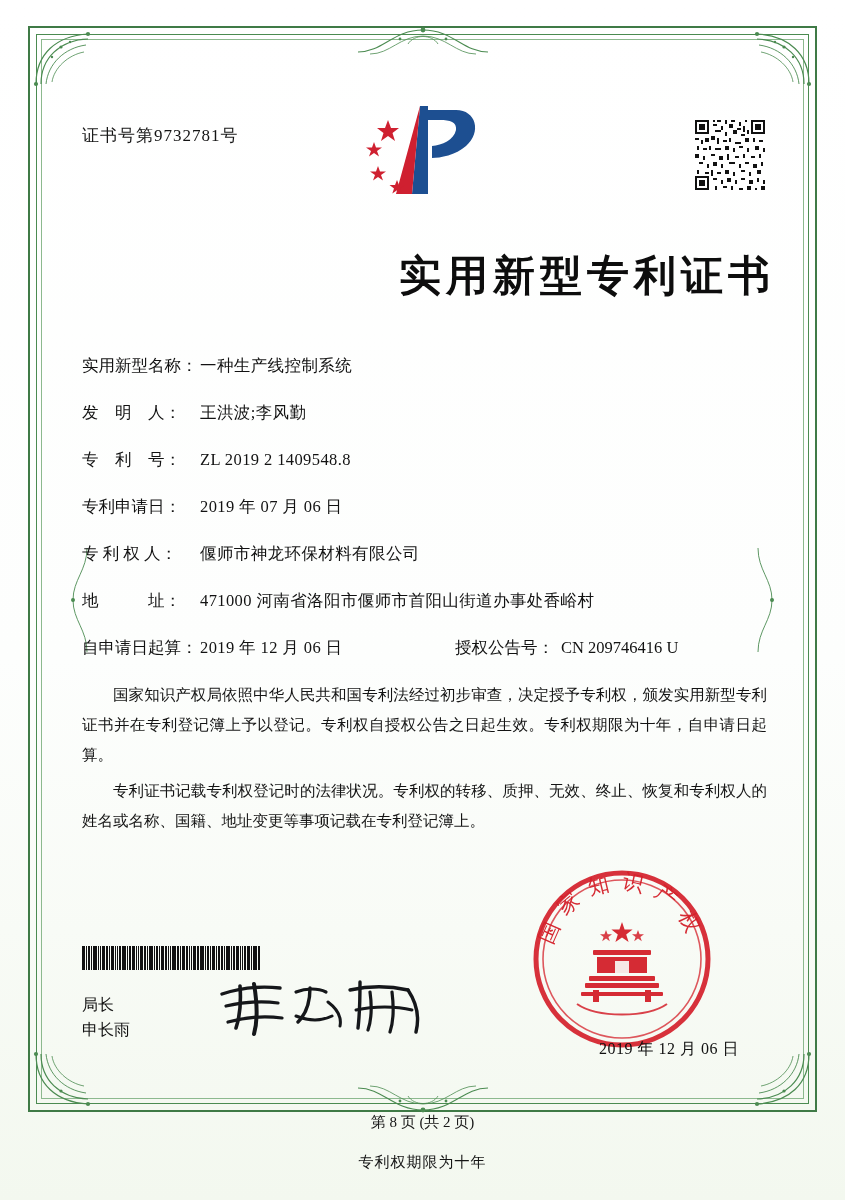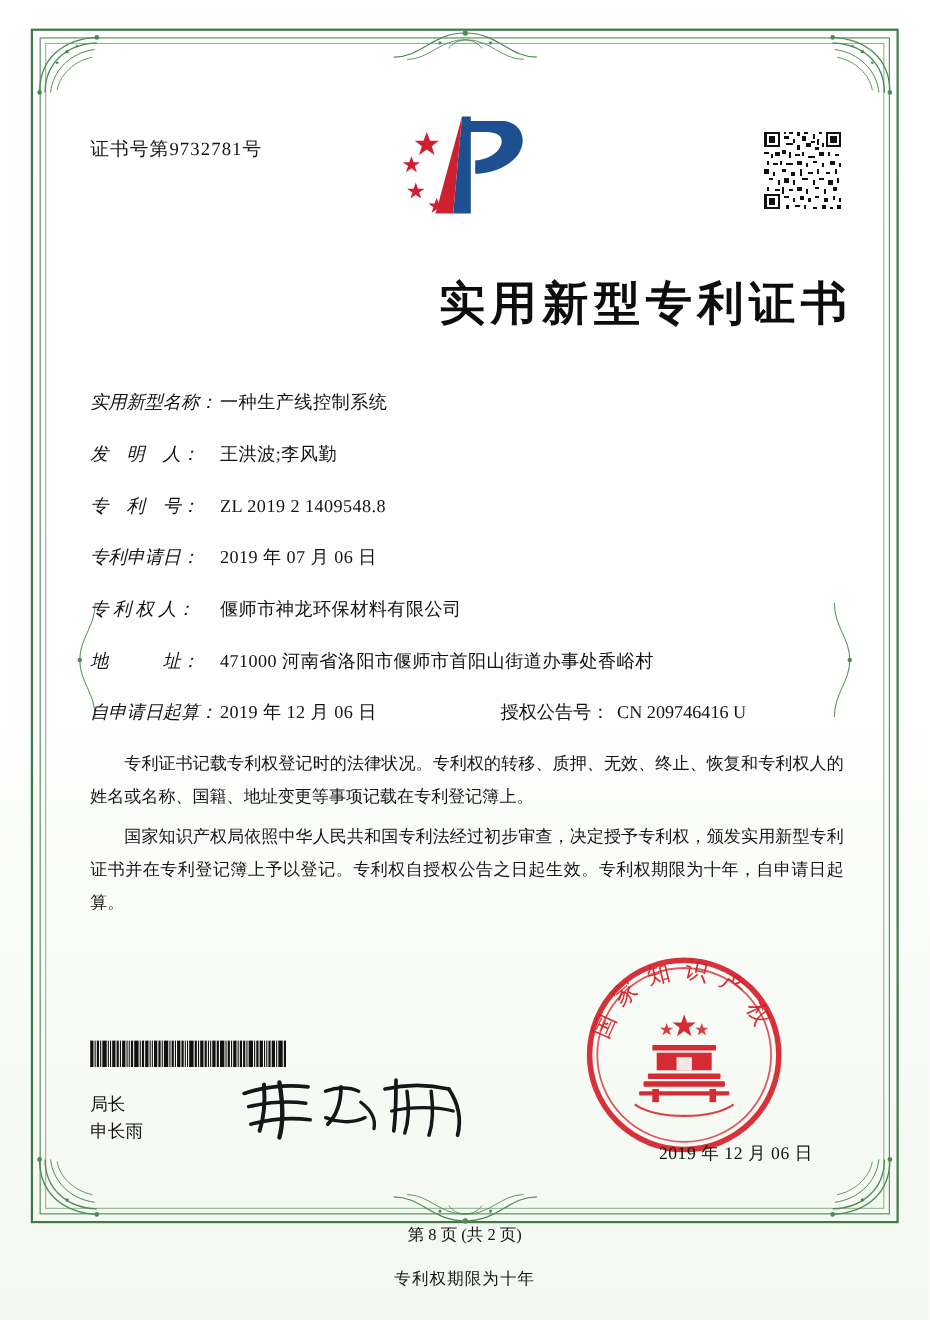--- a/index.html
+++ b/index.html
@@ -134,21 +134,20 @@
     align-items: baseline;
     margin-bottom: 25px;
     font-size: 16.5px;
     color: #121212;
   }
   .field-label {
     width: 118px;
     flex: 0 0 118px;
     letter-spacing: 0px;
     white-space: nowrap;
-    font-style: italic;
   }
   .field-value {
     flex: 1;
     letter-spacing: 0.4px;
   }
   .field-row.dual .field-value {
     flex: 0 0 auto;
     width: 255px;
   }
   .field-row.dual .field-label2 {
@@ -524,22 +523,22 @@
       <div class="field-row dual">
         <span class="field-label">自申请日起算：</span>
         <span class="field-value">2019 年 12 月 06 日</span>
         <span class="field-label2">授权公告号：</span>
         <span class="field-value2">CN 209746416 U</span>
       </div>
 
     </div>
 
     <div class="paragraphs">
+      <p>国家知识产权局依照中华人民共和国专利法经过初步审查，决定授予专利权，颁发实用新型专利证书并在专利登记簿上予以登记。专利权自授权公告之日起生效。专利权期限为十年，自申请日起算。</p>
       <p>专利证书记载专利权登记时的法律状况。专利权的转移、质押、无效、终止、恢复和专利权人的姓名或名称、国籍、地址变更等事项记载在专利登记簿上。</p>
-      <p>国家知识产权局依照中华人民共和国专利法经过初步审查，决定授予专利权，颁发实用新型专利证书并在专利登记簿上予以登记。专利权自授权公告之日起生效。专利权期限为十年，自申请日起算。</p>
     </div>
 
     <div class="barcode">
       <i style="width:3px"></i>
         <i style="width:1px"></i>
         <i style="width:2px"></i>
         <i style="width:1px"></i>
       <i style="width:4px"></i>
         <i style="width:1px"></i>
         <i style="width:1px"></i>

